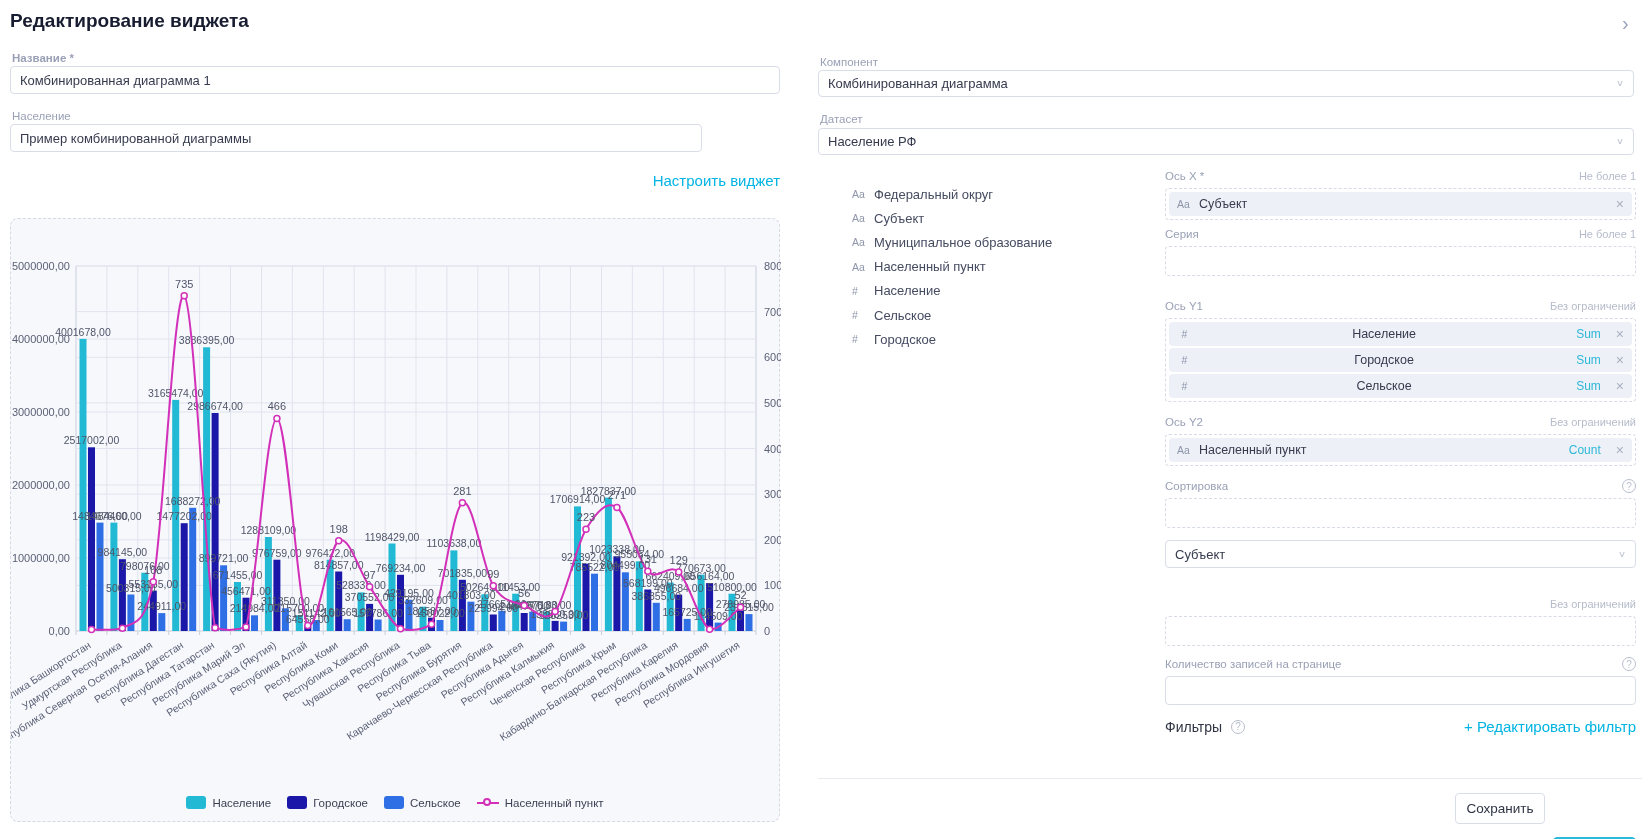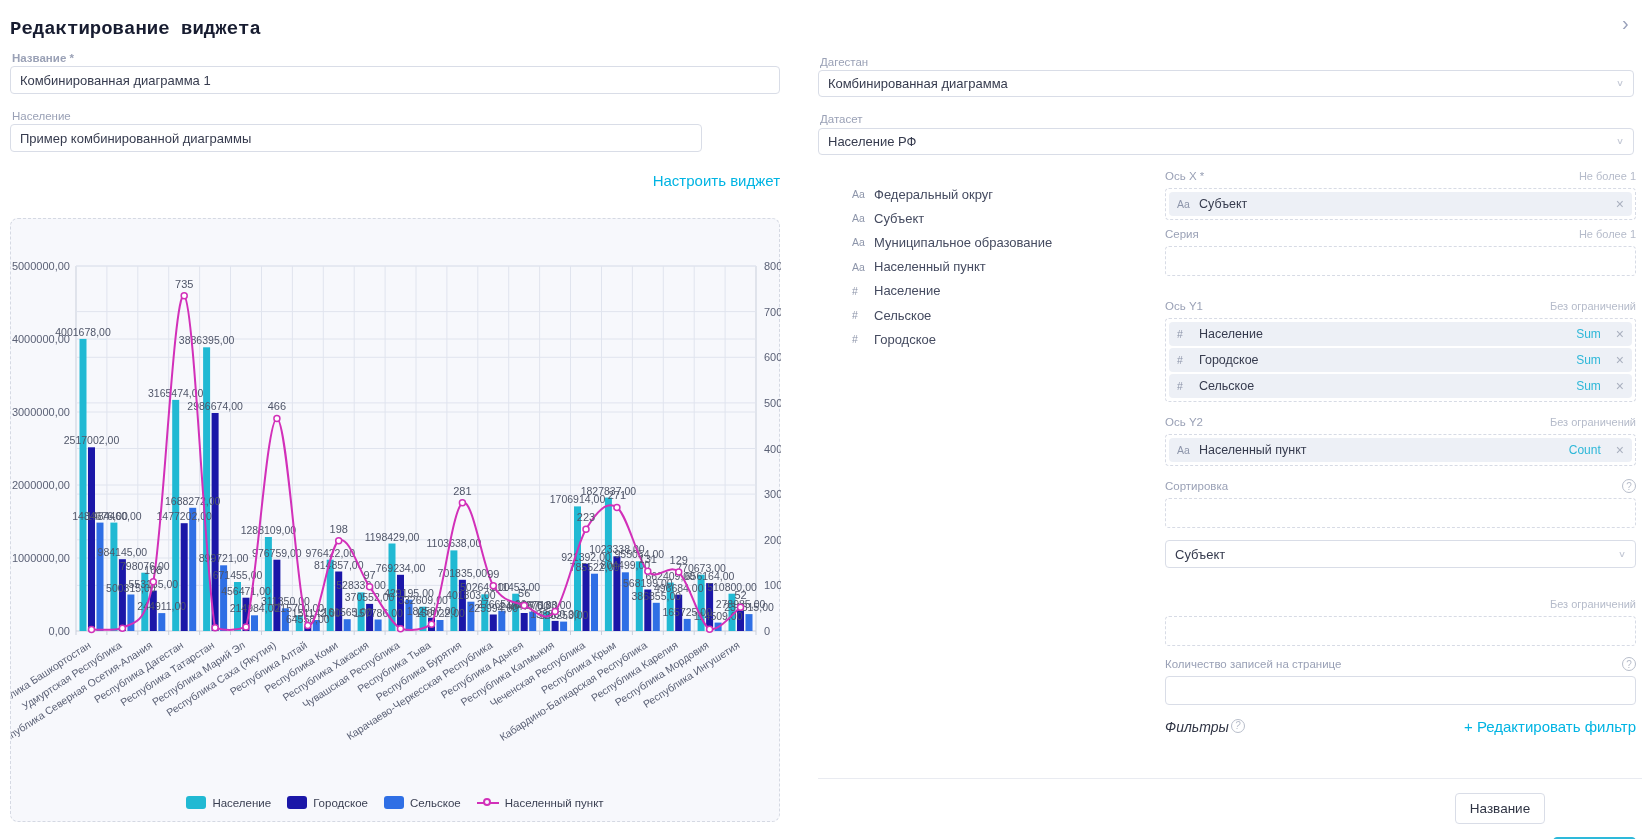--- a/index.html
+++ b/index.html
@@ -51,21 +51,21 @@
          justify-content:center; cursor:pointer; font-family:"Liberation Sans",sans-serif; }
   .btn-cancel { background:#fff; border:1px solid #d9dde7; color:#2f3444; }
   .btn-save   { background:#2eb9da; border:1px solid #2eb9da; color:#fff; }
   .divider { height:1px; background:#e9ebf1; }
   .collapse { font-size:20px; color:#9aa2bb; cursor:pointer; }
   .filters-label { font-size:14px; font-weight:500; color:#2f3444; }
 </style>
 </head>
 <body>
 
-<div class="abs page-title" style="left:10px; top:18px;font-family:Liberation Mono, monospace;">Редактирование виджета</div>
+<div class="abs page-title" style="left:10px; top:10px;">Редактирование виджета</div>
 <div class="abs collapse" style="left:1622px; top:12px;">›</div>
 
 <div class="abs flabel" style="left:12px; top:52px;font-weight:bold;">Название *</div>
 <input class="abs tinput" style="left: 10px; top: 66px; width: 770px;" value="Комбинированная диаграмма 1">
 
 <div class="abs flabel" style="left:12px; top:110px;">Население</div>
 <input class="abs tinput" style="left: 10px; top: 124px; width: 692px;" value="Пример комбинированной диаграммы">
 
 <div class="abs link" style="right:862px; top:172px;">Настроить виджет</div>
 
@@ -353,21 +353,21 @@
       <span class="lg-item">
         <span class="lg-line">
           <i style="background:#d230b9"></i>
           <b style="border-color:#d230b9"></b>
         </span>
         <span>Населенный пункт</span>
       </span>
     </div>
 </div>
 
-<div class="abs flabel" style="left:820px; top:56px;">Дагестан</div>
+<div class="abs flabel" style="left:820px; top:56px;">Компонент</div>
 <div class="abs select" style="left:818px; top:70px; width:816px;">
   <span>Комбинированная диаграмма</span>
   <span class="chev">∨</span>
 </div>
 
 <div class="abs flabel" style="left:820px; top:113px;">Датасет</div>
 <div class="abs select" style="left:818px; top:128px; width:816px;">
   <span>Население РФ</span>
   <span class="chev">∨</span>
 </div>
@@ -420,21 +420,21 @@
   </div>
 
   <div class="sec" style="top:58px;">
     <div class="zone-head">
       <span class="flabel">Серия</span>
       <span class="limit">Не более 1</span>
     </div>
     <div class="dropzone"></div>
   </div>
 
-  <div class="sec" style="top:130px;">
+  <div class="sec" style="top:130px;text-align:center;">
     <div class="zone-head">
       <span class="flabel">Ось Y1</span>
       <span class="limit">Без ограничений</span>
     </div>
     <div class="dropzone">
         <div class="chip">
           <span class="ficon">#</span>
           <span class="chip-name">Население</span>
           <span class="agg">Sum</span>
           <span class="chip-x">×</span>
@@ -493,26 +493,26 @@
 
   <div class="sec" style="top:488px;">
     <div class="zone-head">
       <span class="flabel">Количество записей на странице</span>
       <span class="help">?</span>
     </div>
     <input class="tinput" style="margin-top: 4px; height: 29px;" value="">
   </div>
 
   <div class="sec" style="top:550px; display:flex; justify-content:space-between; align-items:center;">
-    <span style="display:flex; align-items:flex-start; gap:2px;font-style:italic;">
+    <span style="display:flex; align-items:center; gap:9px;">
       <span class="filters-label">Фильтры</span>
       <span class="help">?</span>
     </span>
     <span class="link">
       <span>+</span>
       <span>Редактировать фильтр</span>
     </span>
   </div>
 </div>
 
 <div class="abs divider" style="left:818px; right:0; top:778px;"></div>
-<div class="abs btn btn-cancel" style="left:1455px; top:793px; width:90px;">Название</div>
+<div class="abs btn btn-cancel" style="left:1455px; top:793px; width:90px;">Сохранить</div>
 <div class="abs btn btn-save" style="left:1553px; top:821px; width:83px;margin-top:16px;">Сохранить</div>
 
 </body></html>

